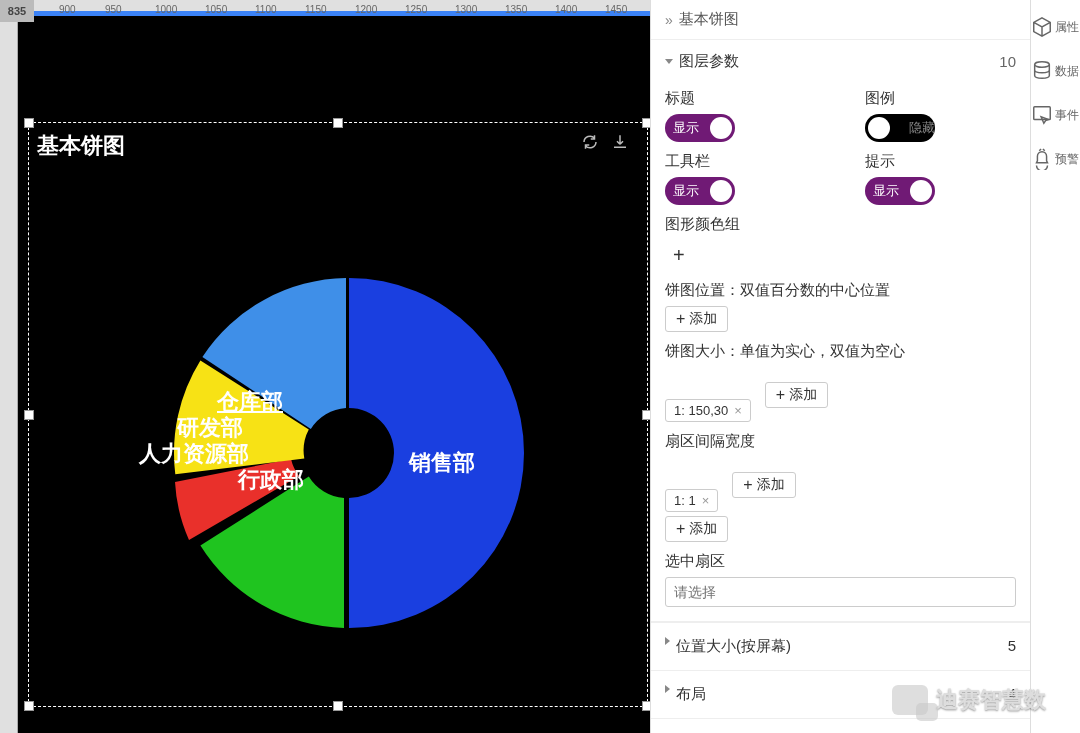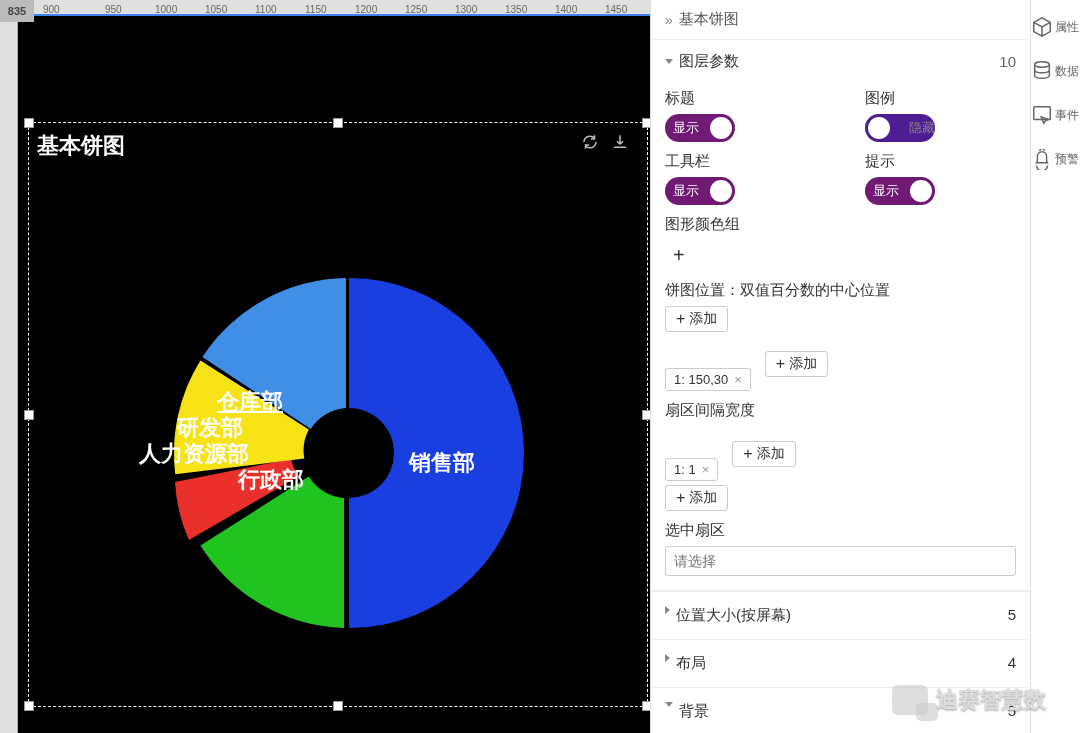--- a/index.html
+++ b/index.html
@@ -2,21 +2,21 @@
 <html><head>
 <meta charset="utf-8">
 <style>
 * { box-sizing: border-box; margin: 0; padding: 0; font-family: "Microsoft YaHei", sans-serif; }
 body { width: 1080px; height: 733px; overflow: hidden; background: #f5f5f5; position: relative; }
 
 .main { display: flex; width: 1080px; height: 733px; }
 
 
 .canvas-wrap { width: 650px; height: 733px; background: #000; position: relative; overflow: hidden; }
-.ruler-top { position: absolute; top: 0; left: 0; width: 650px; height: 16px; background: #e0e0e0; border-bottom: 2px solid #3b82f6; font-size: 10px; color: #555; padding-left: 25px; }
+.ruler-top { position: absolute; top: 0; left: 0; width: 650px; height: 16px; background: #e0e0e0; border-bottom: 5px solid #3b82f6; font-size: 10px; color: #555; padding-left: 25px; }
 .ruler-top .coord { position: absolute; left: 0; top: 0; width: 34px; height: 22px; background: #bbb; color: #444; font-size: 11px; font-weight: bold; display: flex; align-items: center; justify-content: center; }
 .ruler-top .tick { position: absolute; top: 4px; font-size: 10px; color: #666; }
 .ruler-left { position: absolute; top: 22px; left: 0; width: 18px; height: 711px; background: #e0e0e0; border-right: 1px solid #aaa; }
 
 .canvas-black { position: absolute; top: 22px; left: 18px; right: 0; bottom: 0; background: #000; }
 
 .selection { position: absolute; top: 100px; left: 10px; width: 620px; height: 585px; border: 1px dashed #fff; }
 .handle { position: absolute; width: 10px; height: 10px; background: #fff; border: 1px solid #999; }
 .h-nw { top: -5px; left: -5px; } .h-n { top: -5px; left: 50%; margin-left: -5px; } .h-ne { top: -5px; right: -5px; }
 .h-w { top: 50%; left: -5px; margin-top: -5px; } .h-e { top: 50%; right: -5px; margin-top: -5px; }
@@ -39,21 +39,21 @@
 .chev-down { border-width: 5px 4px 0 4px; border-color: #888 transparent transparent transparent; }
 .chev-right { border-width: 4px 0 4px 5px; border-color: transparent transparent transparent #888; }
 .expand-icon { color: #888; font-size: 14px; }
 
 .section-body { padding: 6px 14px 14px 14px; border-bottom: 1px solid #eee; }
 .row2 { display: flex; gap: 49px; margin-bottom: 6px; }
 .col { flex: 1; }
 .lbl { font-size: 15px; color: #333; margin-bottom: 6px; }
 .toggle { width: 70px; height: 28px; border-radius: 14px; position: relative; cursor: pointer; display: flex; align-items: center; font-size: 13px; color: #fff; }
 .toggle.on { background: #701a75; justify-content: flex-start; padding-left: 8px; }
-.toggle.off { background: #4c1d95; justify-content: flex-end; color: #888; }
+.toggle.off { background: #000000; justify-content: flex-end; color: #888; }
 .toggle .knob { position: absolute; width: 22px; height: 22px; background: #fff; border-radius: 50%; top: 3px; }
 .toggle.on .knob { right: 3px; }
 .toggle.off .knob { left: 3px; }
 
 .prop-line { margin: 10px 0 6px 0; font-size: 15px; }
 .add-btn { display: inline-flex; align-items: center; border: 1px solid #ccc; border-radius: 3px; padding: 3px 10px; font-size: 14px; gap: 4px; cursor: pointer; }
 .add-btn .plus { font-size: 16px; line-height: 1; }
 .tag { display: inline-flex; align-items: center; border: 1px solid #ccc; border-radius: 3px; padding: 3px 8px; font-size: 13px; gap: 6px; margin-right: 6px; margin-top: 32px; }
 .tag .x { color: #999; cursor: pointer; }
 .inline-group { display: flex; align-items: center; gap: 8px; flex-wrap: wrap; margin-top: 4px; }
@@ -74,21 +74,21 @@
 .watermark .bubble::after { content: ""; position: absolute; width: 22px; height: 18px; background: rgba(200,200,200,0.6); border-radius: 5px; right: -10px; bottom: -6px; }
 </style>
 </head>
 <body>
 
 <div class="main">
 
   <div class="canvas-wrap">
     <div class="ruler-top">
       <div class="coord">835</div>
-      <span class="tick" style="left:43px">900</span>
+      <span class="tick" style="left:59px">900</span>
       <span class="tick" style="left:105px">950</span>
       <span class="tick" style="left:155px">1000</span>
       <span class="tick" style="left:205px">1050</span>
       <span class="tick" style="left:255px">1100</span>
       <span class="tick" style="left:305px">1150</span>
       <span class="tick" style="left:355px">1200</span>
       <span class="tick" style="left:405px">1250</span>
       <span class="tick" style="left:455px">1300</span>
       <span class="tick" style="left:505px">1350</span>
       <span class="tick" style="left:555px">1400</span>
@@ -194,20 +194,21 @@
       <div class="plus-alone">+</div>
 
       <div class="prop-line">饼图位置：双值百分数的中心位置</div>
       <div class="inline-group">
         <div class="add-btn">
             <span class="plus">+</span>
             <span>添加</span>
           </div>
       </div>
 
+      <div class="prop-line">饼图大小：单值为实心，双值为空心</div>
       <div class="inline-group">
         <div class="tag">
             <span>1: 150,30</span>
             <span class="x">×</span>
           </div>
         <div class="add-btn">
             <span class="plus">+</span>
             <span>添加</span>
           </div>
       </div>

